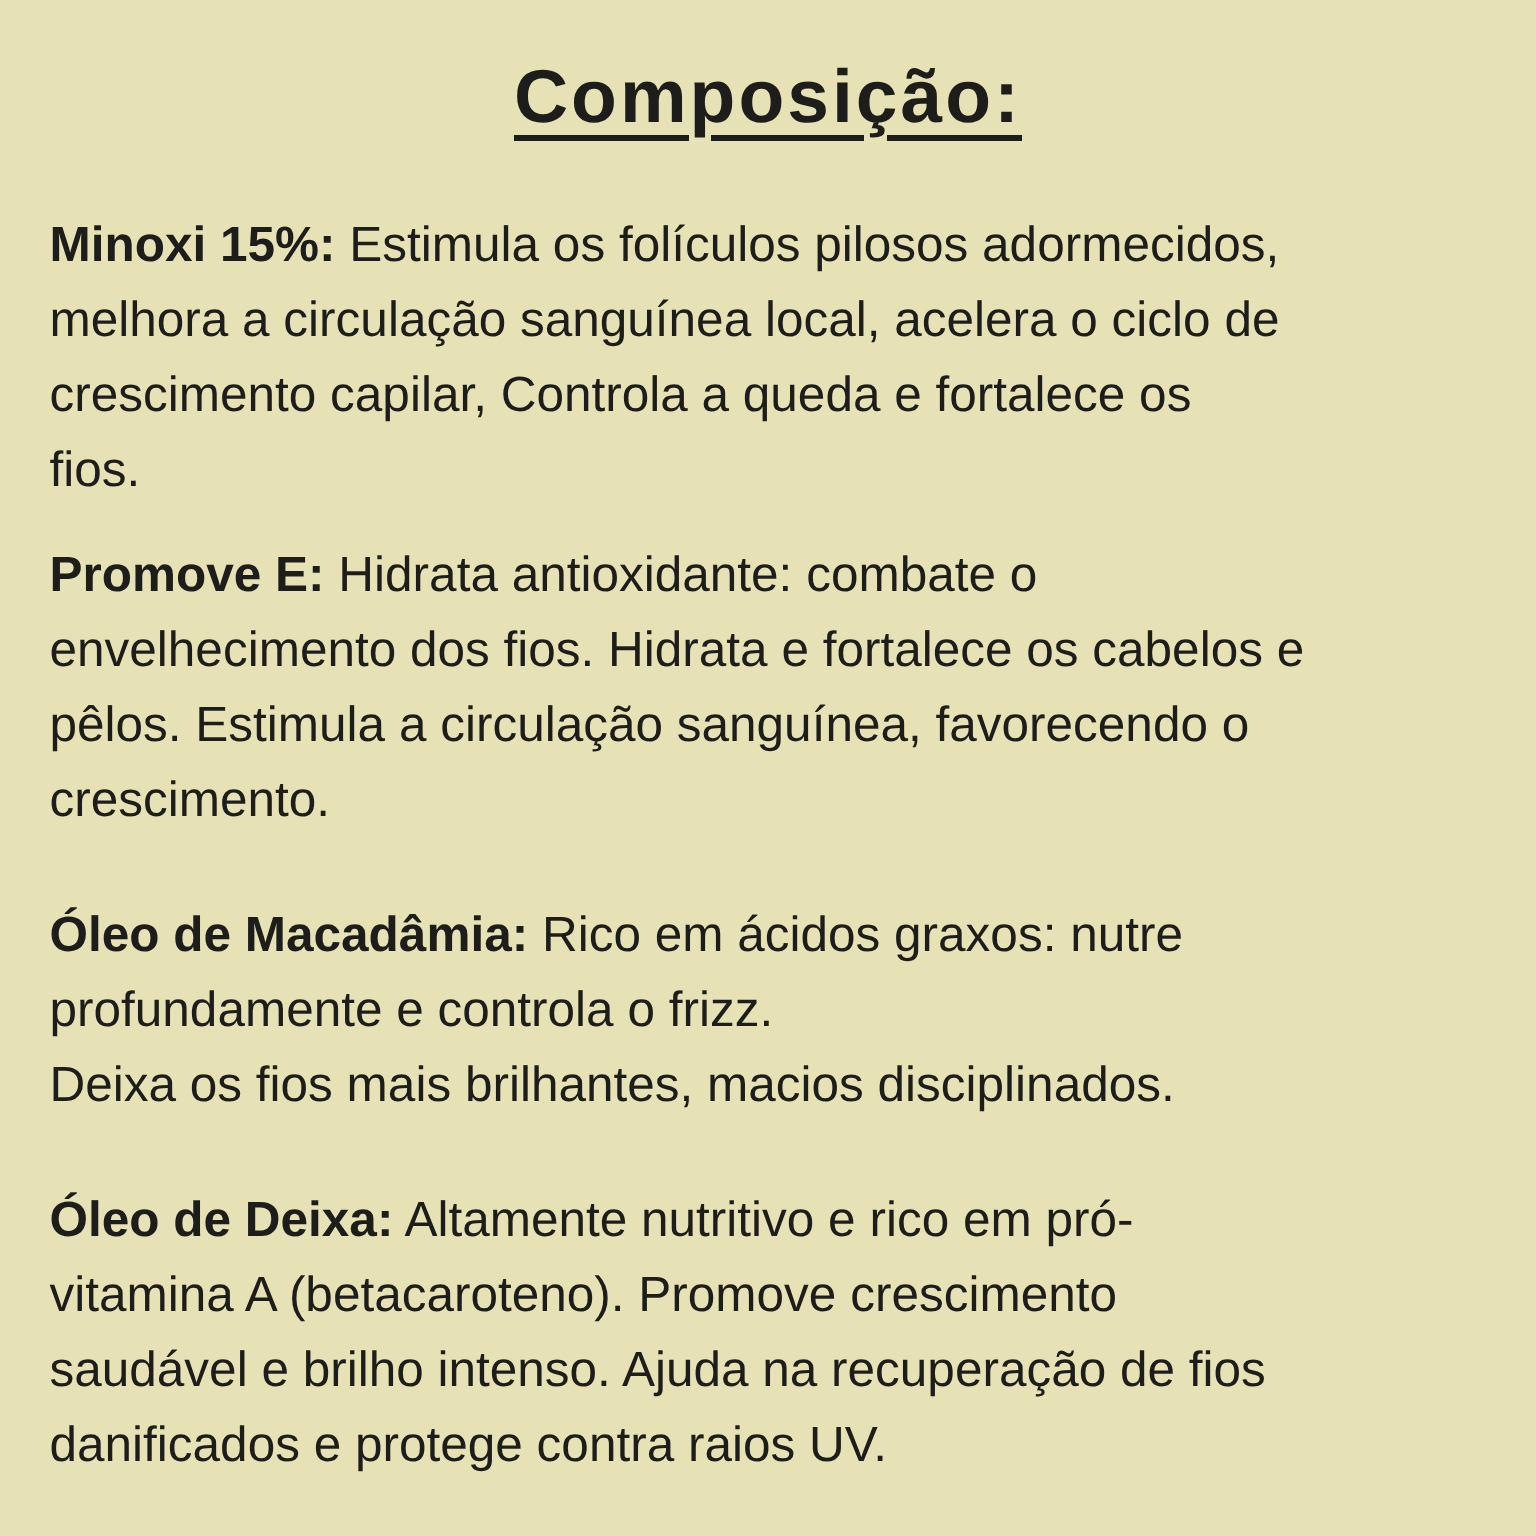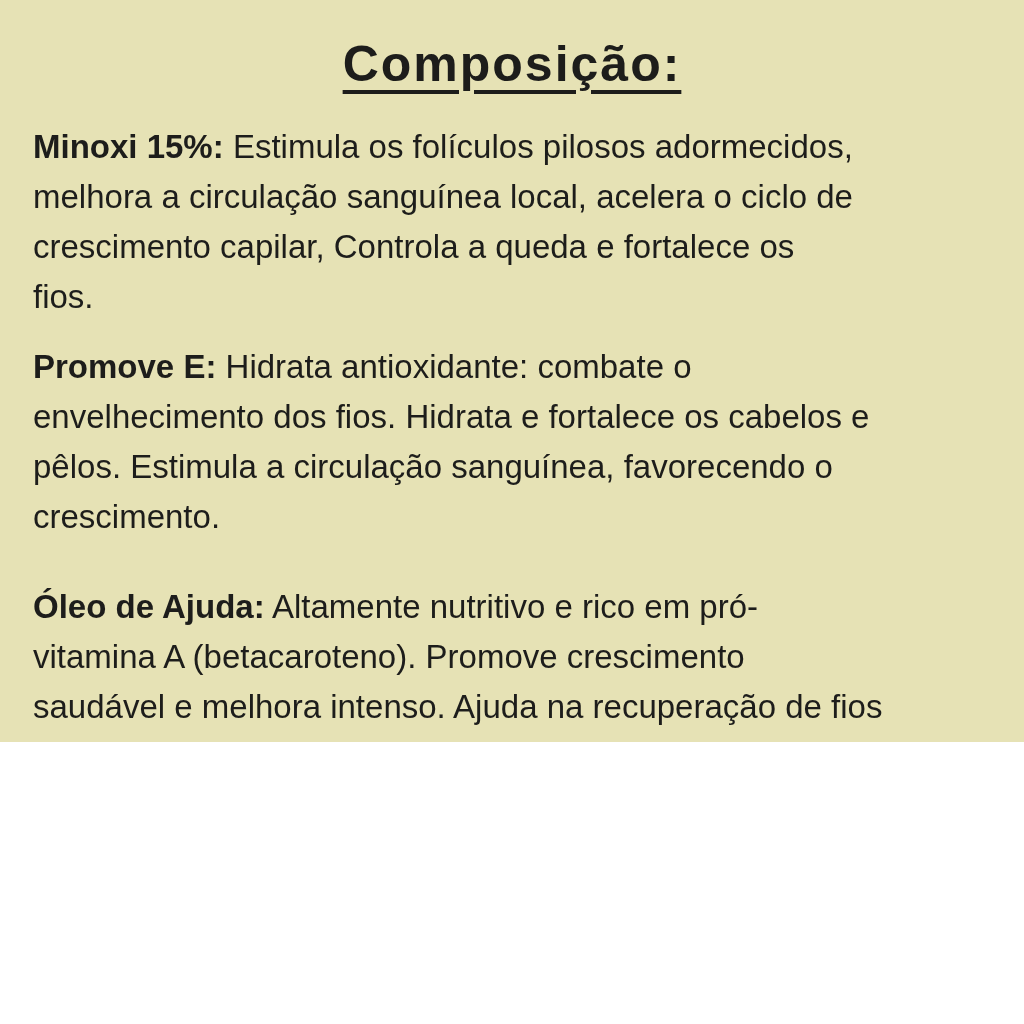--- a/index.html
+++ b/index.html
@@ -2,41 +2,41 @@
 <html><head>
 <meta charset="utf-8">
 <style>
   html, body {
     margin: 0;
     padding: 0;
   }
   .page {
     position: relative;
     width: 1024px;
-    height: 742px;
+    height: 1024px;
     background: #e6e2b5;
     color: #1d1d1b;
     font-family: "Liberation Sans", "DejaVu Sans", sans-serif;
     overflow: hidden;
     box-sizing: border-box;
   }
   .title {
     margin: 34px auto 0 auto;
     text-align: center;
     font-size: 50px;
     font-weight: 600;
     letter-spacing: 2px;
     line-height: 1.2;
     text-decoration: underline;
     text-decoration-thickness: 4px;
     text-underline-offset: 9px;
     text-decoration-skip-ink: auto;
   }
   .content {
-    margin-top: 28px;
+    margin-top: 44px;
     padding: 0 28px 0 33px;
   }
   .section {
     font-size: 33px;
     line-height: 50px;
     margin: 0 0 20px 0;
   }
   .section.extra-gap {
     margin-top: 40px;
   }
@@ -58,20 +58,23 @@
     <p class="section"><strong class="lead">Minoxi 15%:</strong> <span class="body-text">Estimula os folículos pilosos adormecidos,
 melhora a circulação sanguínea local, acelera o ciclo de
 crescimento capilar, Controla a queda e fortalece os
 fios.</span></p>
 
     <p class="section"><strong class="lead">Promove E:</strong> <span class="body-text">Hidrata antioxidante: combate o
 envelhecimento dos fios. Hidrata e fortalece os cabelos e
 pêlos. Estimula a circulação sanguínea, favorecendo o
 crescimento.</span></p>
 
+    <p class="section extra-gap"><strong class="lead">Óleo de Macadâmia:</strong> <span class="body-text">Rico em ácidos graxos: nutre
+profundamente e controla o frizz.
+Deixa os fios mais brilhantes, macios disciplinados.</span></p>
 
-    <p class="section extra-gap"><strong class="lead">Óleo de Ajuda:</strong> <span class="body-text">Altamente nutritivo e rico em pró-
+    <p class="section extra-gap"><strong class="lead">Óleo de Deixa:</strong> <span class="body-text">Altamente nutritivo e rico em pró-
 vitamina A (betacaroteno). Promove crescimento
-saudável e melhora intenso. Ajuda na recuperação de fios
+saudável e brilho intenso. Ajuda na recuperação de fios
 danificados e protege contra raios UV.</span></p>
 
   </div>
 </div>
 
 </body></html>

